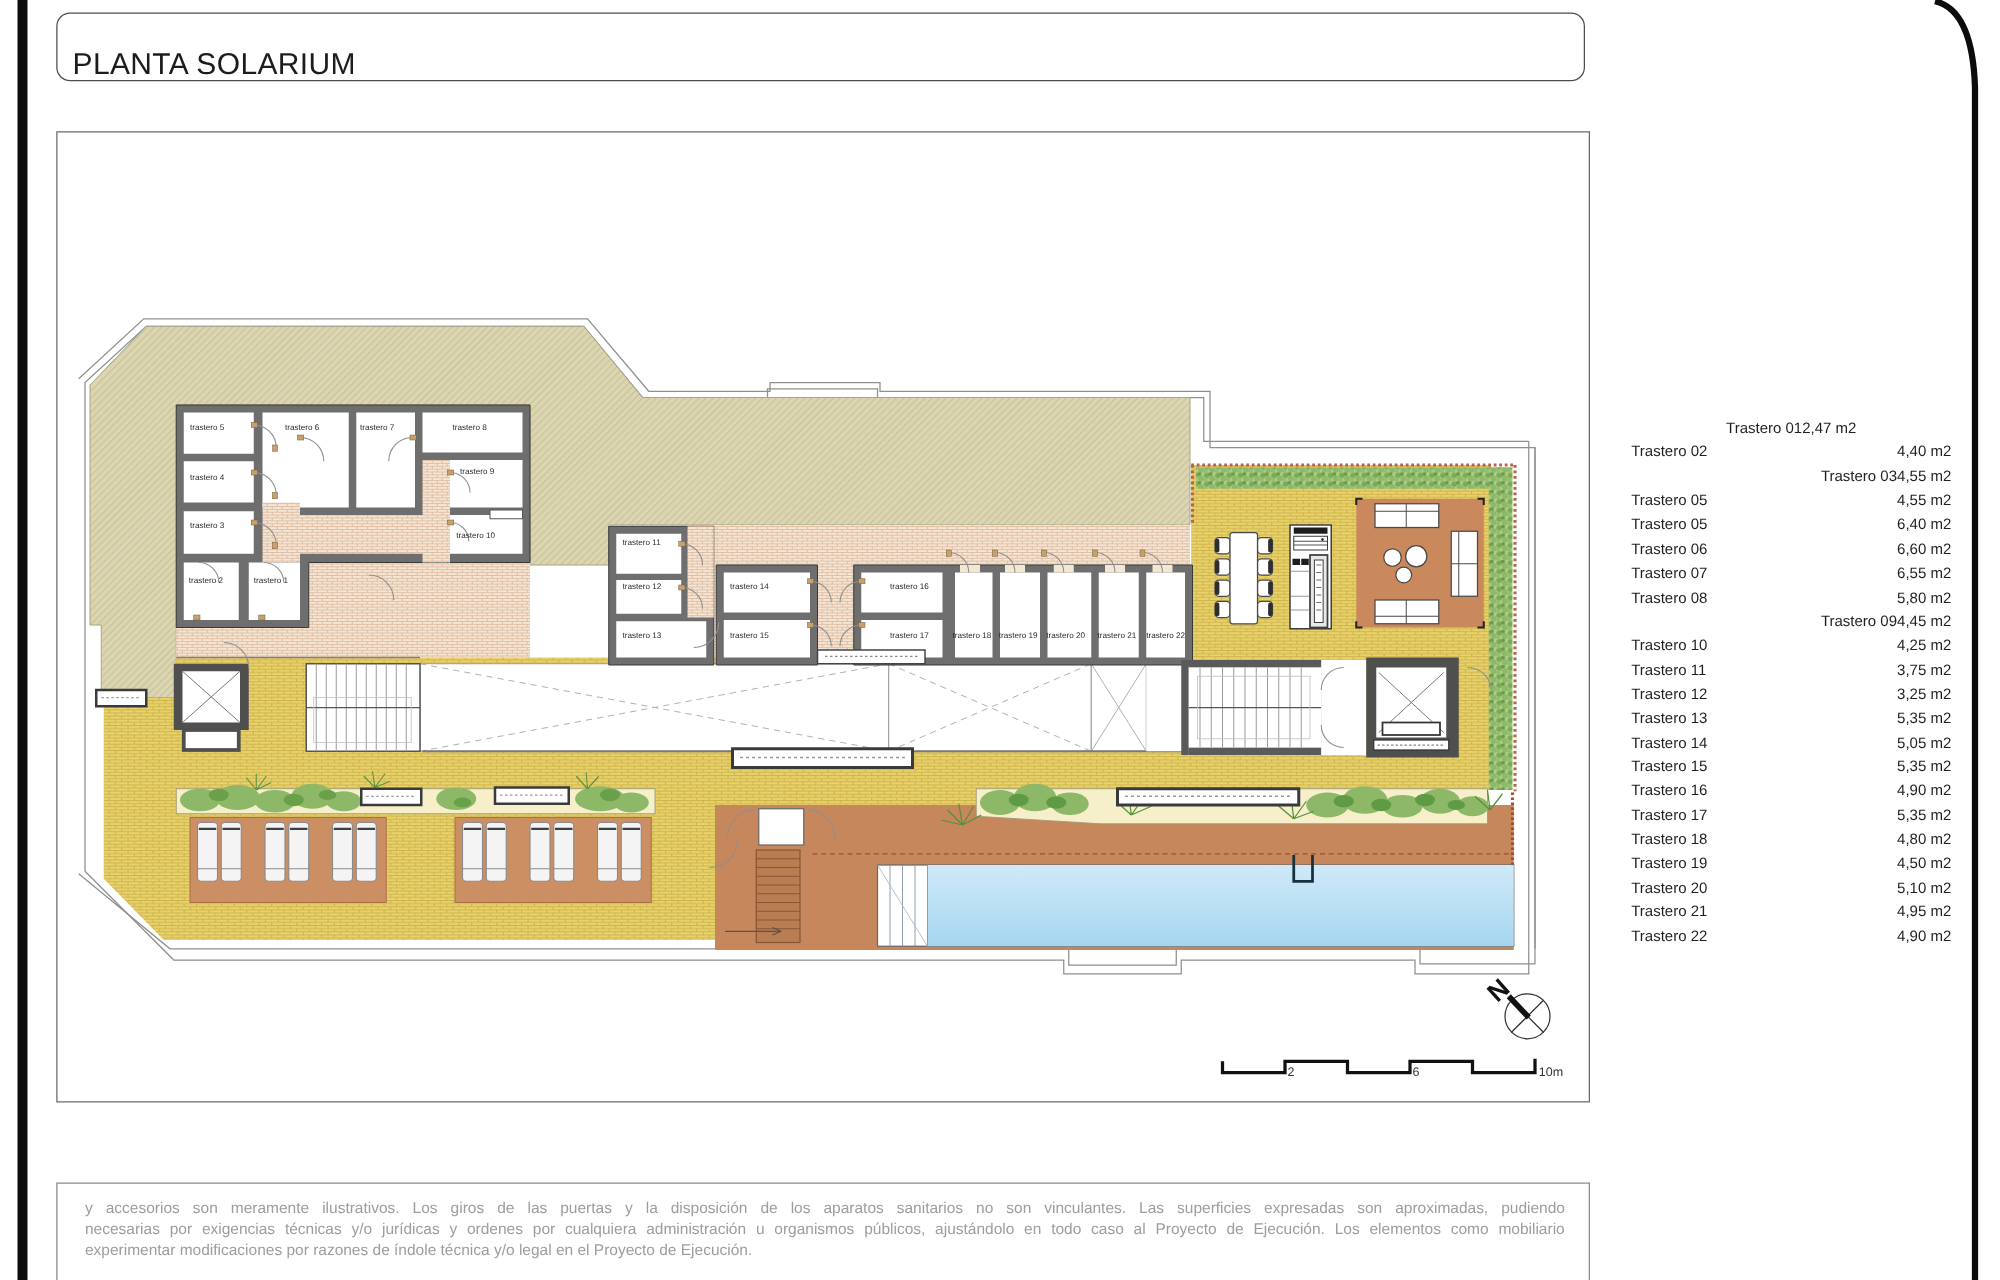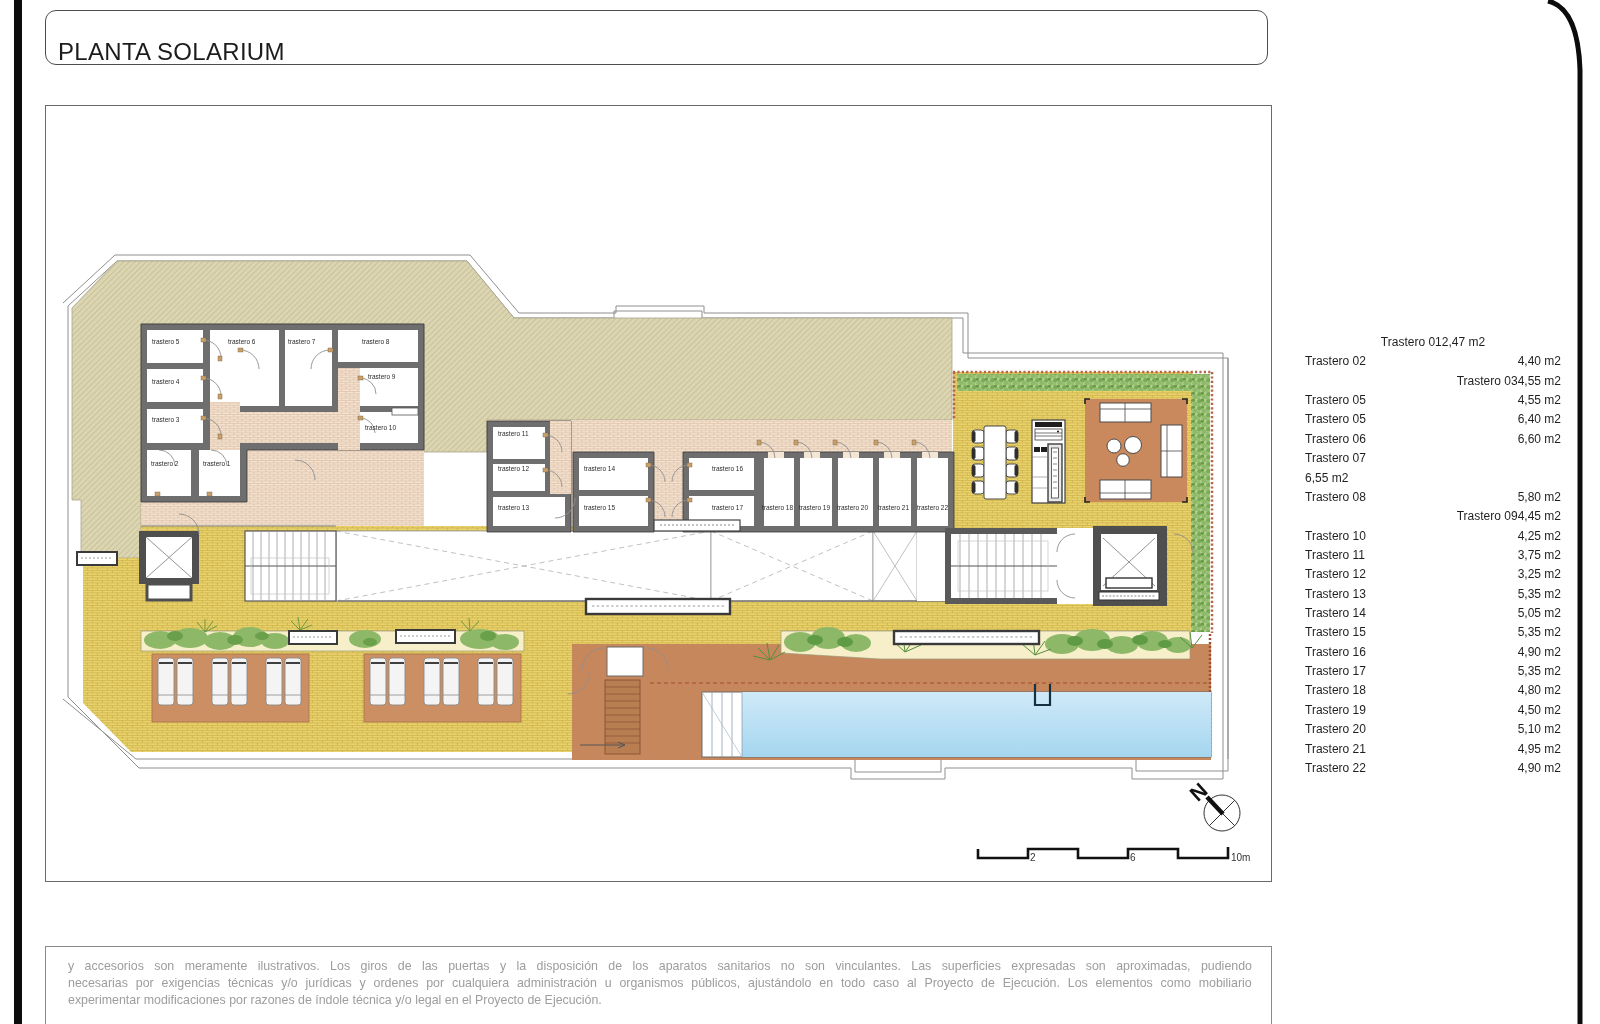--- a/index.html
+++ b/index.html
@@ -503,21 +503,21 @@
       <span>4,55 m2</span>
     </div>
   <div style="display:flex;justify-content:space-between;">
       <span>Trastero 05</span>
       <span>6,40 m2</span>
     </div>
   <div style="display:flex;justify-content:space-between;">
       <span>Trastero 06</span>
       <span>6,60 m2</span>
     </div>
-  <div style="display:flex;justify-content:space-between;flex-direction:column;">
+  <div style="display:flex;justify-content:space-between;">
       <span>Trastero 07</span>
       <span>6,55 m2</span>
     </div>
   <div style="display:flex;justify-content:space-between;">
       <span>Trastero 08</span>
       <span>5,80 m2</span>
     </div>
   <div style="display:flex;justify-content:flex-end;">
       <span>Trastero 09</span>
       <span>4,45 m2</span>

